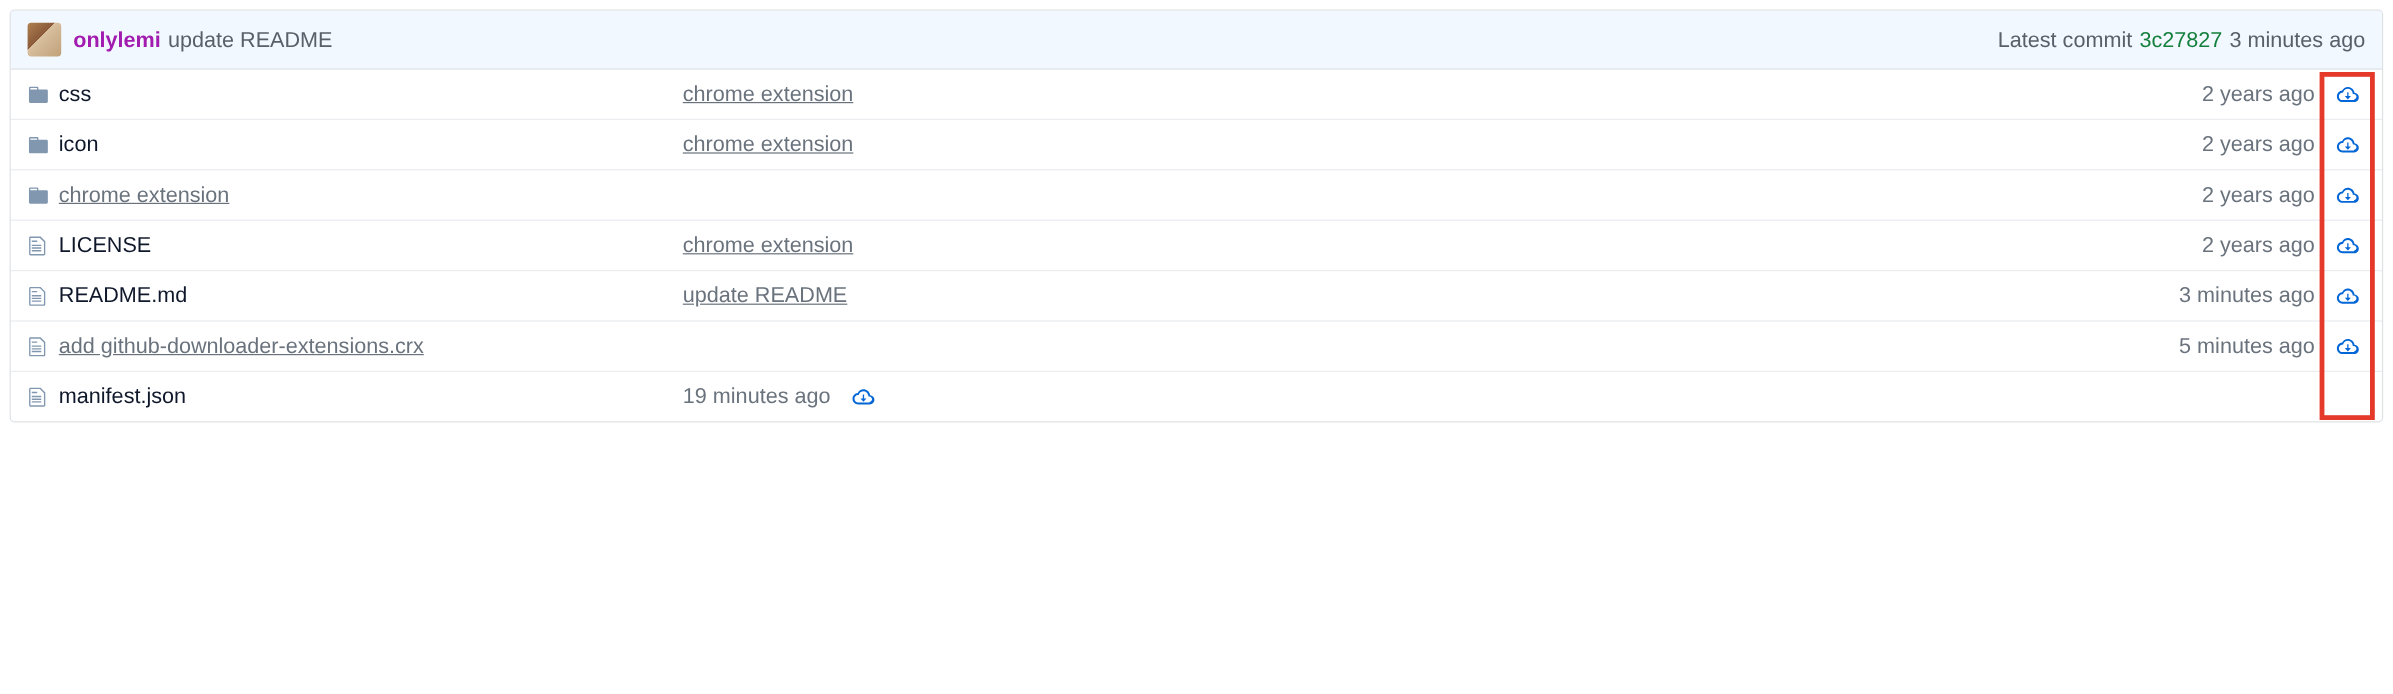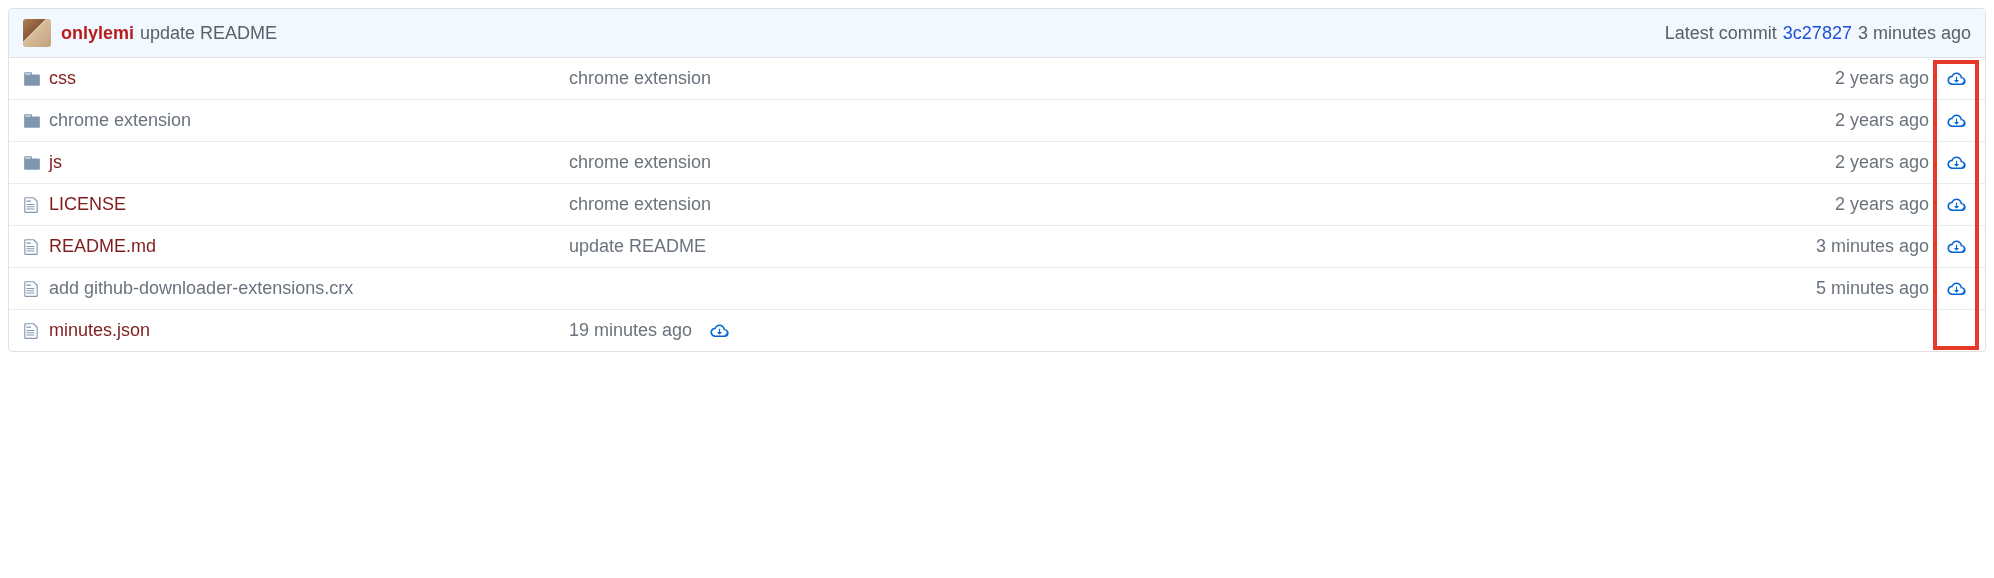--- a/index.html
+++ b/index.html
@@ -25,60 +25,61 @@
   .avatar {
     width: 28px;
     height: 28px;
     border-radius: 3px;
     margin-right: 10px;
     display: inline-block;
     background: linear-gradient(135deg, #b08050 0%, #8a5a3a 40%, #d9c0a0 40%, #c0a078 100%);
   }
   .author {
     font-weight: 600;
-    color: #b91c1c;
+    color: #a21caf;
   }
   .commit-msg {
     color: #586069;
     margin-left: 6px;
   }
   .tease-right {
     margin-left: auto;
     color: #586069;
     display: flex;
     gap: 6px;
     align-items: flex-end;
   }
   .sha {
-    color: #1d4ed8;
+    color: #15803d;
   }
   .file-row {
     display: flex;
     align-items: center;
     padding: 10px 14px;
     border-bottom: 1px solid #eaecef;
   }
   .file-row:last-child { border-bottom: none; }
   .col-icon {
     width: 26px;
     display: flex;
     align-items: center;
     flex-shrink: 0;
   }
   .col-name {
     width: 520px;
     flex-shrink: 0;
   }
   .col-name a {
-    color: #7f1d1d;
+    color: #0f172a;
     text-decoration: none;
   }
   .col-message {
     flex: 1;
     color: #6a737d;
+    text-decoration: underline;
   }
   .col-age {
     color: #6a737d;
     text-align: right;
     padding-right: 12px;
     white-space: nowrap;
   }
   .col-download {
     width: 30px;
     display: flex;
@@ -129,36 +130,36 @@
               <path d="M10 6v3H8.2l2.3 2.5L12.8 9H11V6z"></path>
             </svg>
           </span>
         </div>
         <div class="file-row">
           <span class="col-icon folder-icon">
             <svg width="18" height="18" viewBox="0 0 14 16">
               <path fill-rule="evenodd" d="M13 4H7V3c0-.66-.31-1-1-1H1c-.55 0-1 .45-1 1v10c0 .55.45 1 1 1h12c.55 0 1-.45 1-1V5c0-.55-.45-1-1-1zM6 4H1V3h5v1z"></path>
             </svg>
           </span>
+          <span class="col-name"><a href="#">icon</a></span>
           <span class="col-message">chrome extension</span>
           <span class="col-age">2 years ago</span>
           <span class="col-download download-icon">
             <svg width="22" height="18" viewBox="0 0 20 16">
               <path d="M15.5 6.1C15 3.8 12.9 2 10.5 2 8.6 2 6.9 3.1 6.2 4.8 4 5 2.2 6.9 2.2 9.2c0 2.4 2 4.3 4.3 4.3h8.8c2 0 3.5-1.6 3.5-3.5 0-1.9-1.4-3.4-3.3-3.5zM15.3 12H6.5C5 12 3.7 10.8 3.7 9.2c0-1.5 1.1-2.7 2.5-2.8l.7-.1.2-.6C7.6 4.4 9 3.5 10.5 3.5c1.8 0 3.3 1.3 3.6 3l.1.8.8.1c1.1.1 2 1 2 2.1 0 1.1-.9 2-2 2z"></path>
               <path d="M10 6v3H8.2l2.3 2.5L12.8 9H11V6z"></path>
             </svg>
           </span>
         </div>
         <div class="file-row">
           <span class="col-icon folder-icon">
             <svg width="18" height="18" viewBox="0 0 14 16">
               <path fill-rule="evenodd" d="M13 4H7V3c0-.66-.31-1-1-1H1c-.55 0-1 .45-1 1v10c0 .55.45 1 1 1h12c.55 0 1-.45 1-1V5c0-.55-.45-1-1-1zM6 4H1V3h5v1z"></path>
             </svg>
           </span>
-          <span class="col-name"><a href="#">js</a></span>
           <span class="col-message">chrome extension</span>
           <span class="col-age">2 years ago</span>
           <span class="col-download download-icon">
             <svg width="22" height="18" viewBox="0 0 20 16">
               <path d="M15.5 6.1C15 3.8 12.9 2 10.5 2 8.6 2 6.9 3.1 6.2 4.8 4 5 2.2 6.9 2.2 9.2c0 2.4 2 4.3 4.3 4.3h8.8c2 0 3.5-1.6 3.5-3.5 0-1.9-1.4-3.4-3.3-3.5zM15.3 12H6.5C5 12 3.7 10.8 3.7 9.2c0-1.5 1.1-2.7 2.5-2.8l.7-.1.2-.6C7.6 4.4 9 3.5 10.5 3.5c1.8 0 3.3 1.3 3.6 3l.1.8.8.1c1.1.1 2 1 2 2.1 0 1.1-.9 2-2 2z"></path>
               <path d="M10 6v3H8.2l2.3 2.5L12.8 9H11V6z"></path>
             </svg>
           </span>
         </div>
         <div class="file-row">
@@ -207,21 +208,21 @@
               <path d="M10 6v3H8.2l2.3 2.5L12.8 9H11V6z"></path>
             </svg>
           </span>
         </div>
         <div class="file-row">
           <span class="col-icon file-icon">
             <svg width="16" height="18" viewBox="0 0 12 16">
               <path fill-rule="evenodd" d="M6 5H2V4h4v1zM2 8h7V7H2v1zm0 2h7V9H2v1zm0 2h7v-1H2v1zm10-7.5V14c0 .55-.45 1-1 1H1c-.55 0-1-.45-1-1V2c0-.55.45-1 1-1h7.5L12 4.5zM11 5L8 2H1v12h10V5z"></path>
             </svg>
           </span>
-          <span class="col-name"><a href="#">minutes.json</a></span>
+          <span class="col-name"><a href="#">manifest.json</a></span>
           <span class="col-age">19 minutes ago</span>
           <span class="col-download download-icon">
             <svg width="22" height="18" viewBox="0 0 20 16">
               <path d="M15.5 6.1C15 3.8 12.9 2 10.5 2 8.6 2 6.9 3.1 6.2 4.8 4 5 2.2 6.9 2.2 9.2c0 2.4 2 4.3 4.3 4.3h8.8c2 0 3.5-1.6 3.5-3.5 0-1.9-1.4-3.4-3.3-3.5zM15.3 12H6.5C5 12 3.7 10.8 3.7 9.2c0-1.5 1.1-2.7 2.5-2.8l.7-.1.2-.6C7.6 4.4 9 3.5 10.5 3.5c1.8 0 3.3 1.3 3.6 3l.1.8.8.1c1.1.1 2 1 2 2.1 0 1.1-.9 2-2 2z"></path>
               <path d="M10 6v3H8.2l2.3 2.5L12.8 9H11V6z"></path>
             </svg>
           </span>
         </div>
       </div>
 

